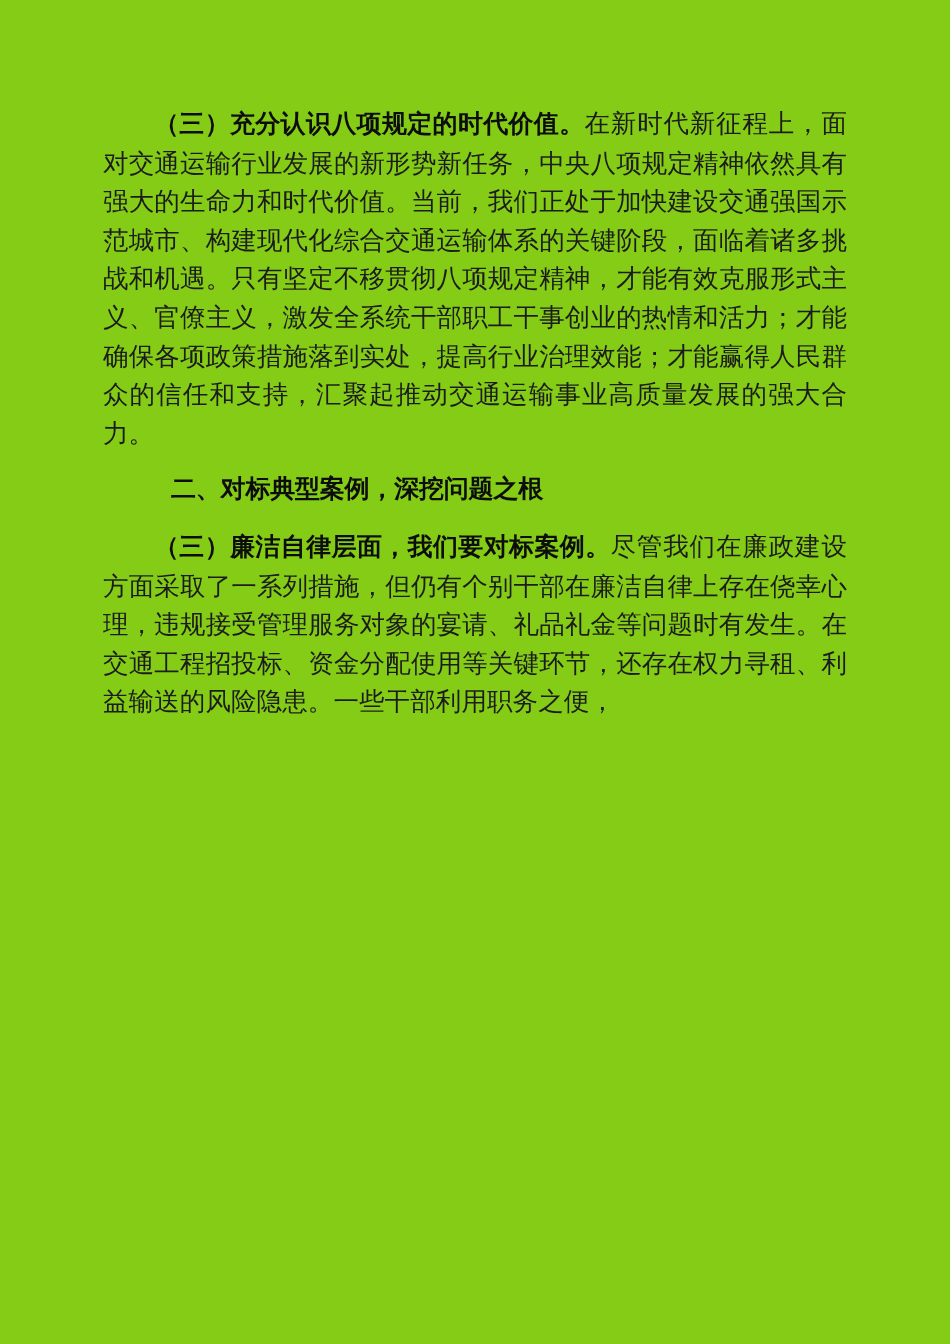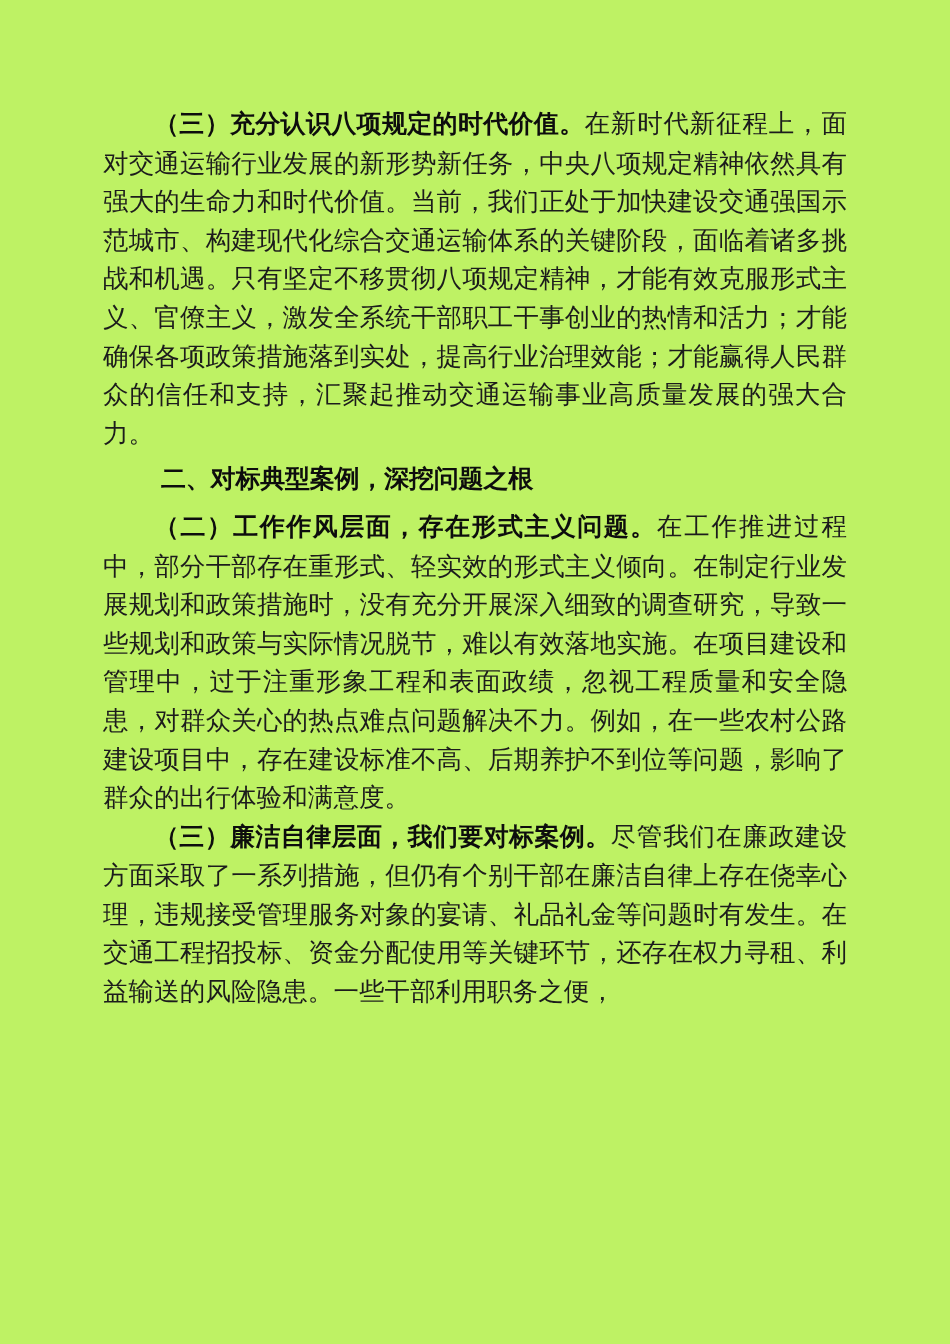--- a/index.html
+++ b/index.html
@@ -4,21 +4,21 @@
 <style>
   html, body {
     margin: 0;
     padding: 0;
     background: #ffffff;
   }
   .page {
     position: relative;
     width: 950px;
     height: 1344px;
-    background: #bef264;
+    background: #84cc16;
     overflow: hidden;
     box-sizing: border-box;
   }
   .content {
     position: absolute;
     left: 103px;
     top: 104px;
     width: 744px;
   }
   .para {
@@ -34,21 +34,21 @@
     -webkit-font-smoothing: antialiased;
   }
   .lead {
     font-family: "DejaVu Sans", "Liberation Sans", sans-serif;
     font-weight: bold;
     font-size: 25px;
     letter-spacing: -0.4px;
     color: #0d0d0d;
   }
   .heading {
-    margin: 8px;
+    margin: 18px;
     font-family: "DejaVu Sans", "Liberation Sans", sans-serif;
     font-weight: bold;
     font-size: 25px;
     line-height: 38.6px;
     color: #0d0d0d;
     text-indent: 2em;
     letter-spacing: -0.2px;
     text-align: left;
   }
 </style>
@@ -57,18 +57,17 @@
 
 <div class="page">
   <div class="content">
 
     <p class="para"><span class="lead">（三）充分认识八项规定的时代价值。</span><span>在新时代新征程上，面对交通运输行业发展的新形势新任务，中央八项规定精神依然具有强大的生命力和时代价值。当前，我们正处于加快建设交通强国示范城市、构建现代化综合交通运输体系的关键阶段，面临着诸多挑战和机遇。只有坚定不移贯彻八项规定精神，才能有效克服形式主义、官僚主义，激发全系统干部职工干事创业的热情和活力；才能确保各项政策措施落到实处，提高行业治理效能；才能赢得人民群众的信任和支持，汇聚起推动交通运输事业高质量发展的强大合力。</span></p>
 
     <p class="heading">二、对标典型案例，深挖问题之根</p>
 
 
 
-    <p class="para"><span class="lead">（二）工作作风层面，存在形式主义问题。</span><span>在工作推进过程中，部分干部存在重形式、轻实效的形式主义倾向。在制定行业发展规划和政策措施时，没有充分开展深入细致的调查研究，导致一些规划和政策与实际情况脱节，难以有效落地实施。在项目建设和管理中，过于注重形象工程和表面政绩，忽视工程质量和安全隐患，对群众关心的热点难点问题解决不力。例如，在一些农村公路建设项目中，存在建设标准不高、后期养护不到位等问题，影响了群众的出行体验和满意度。</span></p>
 
     <p class="para"><span class="lead">（三）廉洁自律层面，我们要对标案例。</span><span>尽管我们在廉政建设方面采取了一系列措施，但仍有个别干部在廉洁自律上存在侥幸心理，违规接受管理服务对象的宴请、礼品礼金等问题时有发生。在交通工程招投标、资金分配使用等关键环节，还存在权力寻租、利益输送的风险隐患。一些干部利用职务之便，</span></p>
 
   </div>
 </div>
 
 </body></html>

